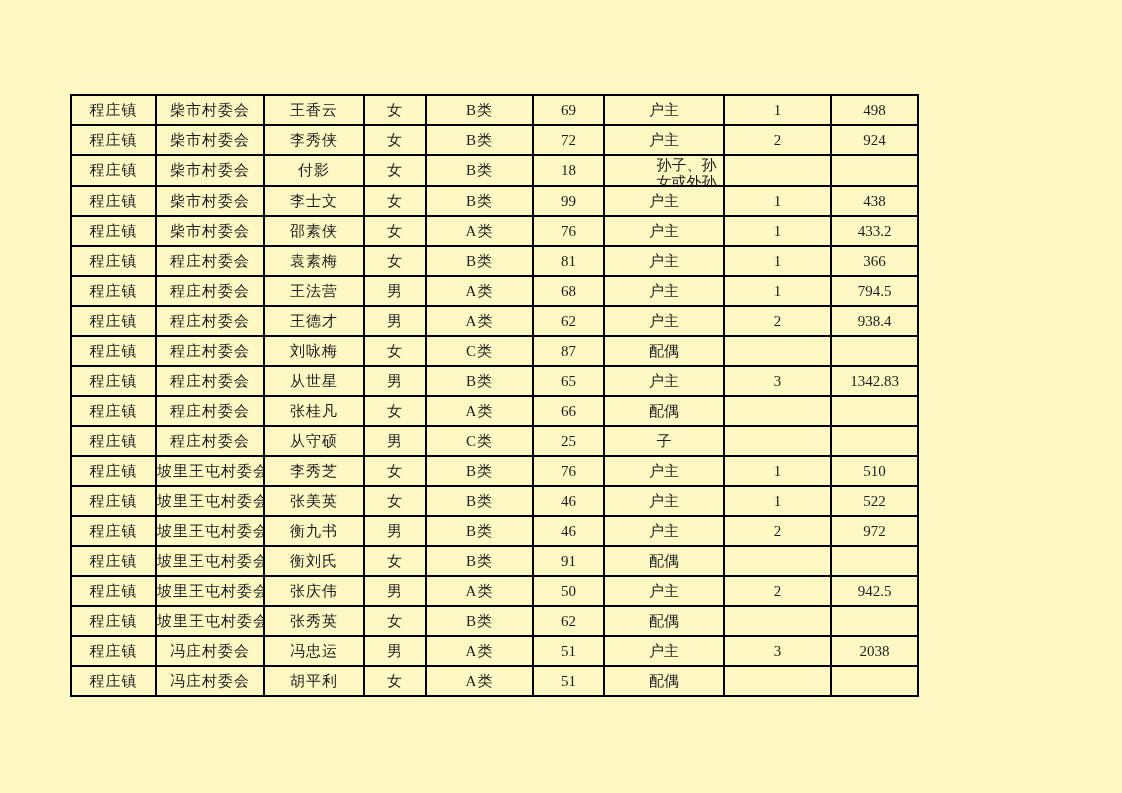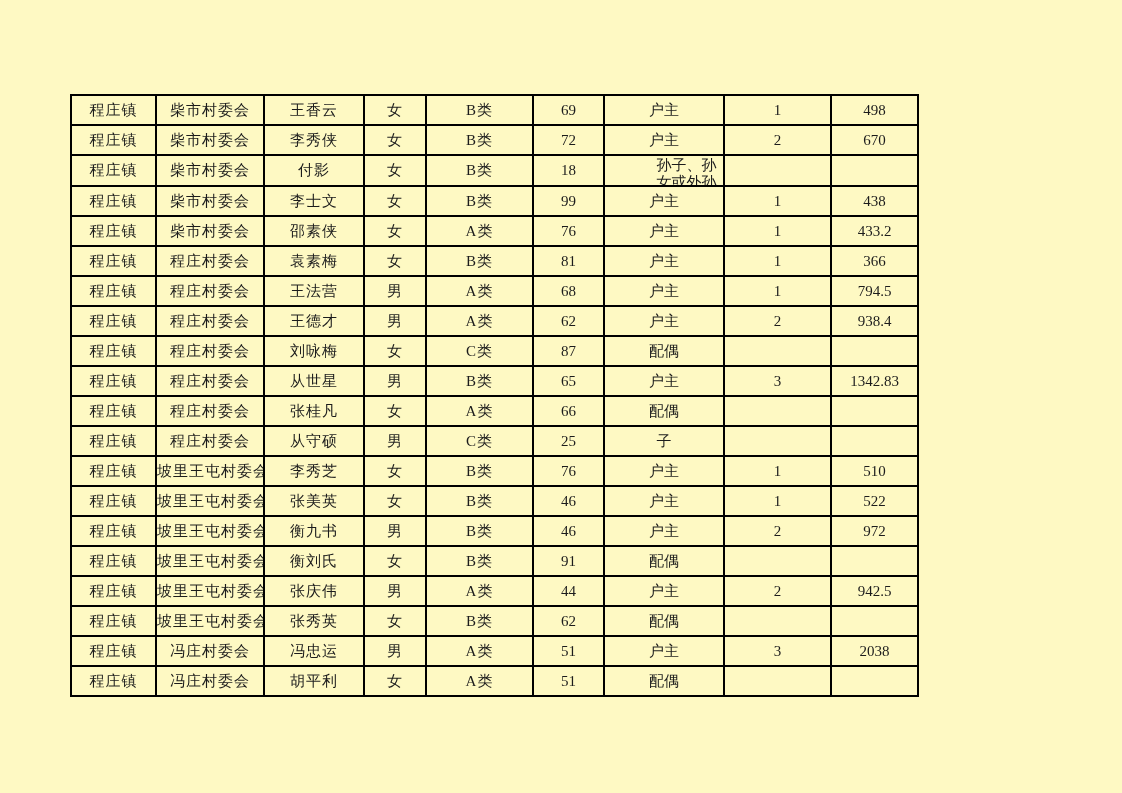--- a/index.html
+++ b/index.html
@@ -80,21 +80,21 @@
         </tr>
         <tr>
           <td>程庄镇</td>
           <td>柴市村委会</td>
           <td>李秀侠</td>
           <td>女</td>
           <td>B类</td>
           <td class="num">72</td>
           <td class="num">户主</td>
           <td class="num">2</td>
-          <td class="num">670</td>
+          <td class="num">924</td>
         </tr>
         <tr>
           <td>程庄镇</td>
           <td>柴市村委会</td>
           <td>付影</td>
           <td>女</td>
           <td>B类</td>
           <td class="num">18</td>
           <td class="num wrap-clip">
             <div class="clip-box">孙子、孙女或外孙子、外孙女</div>
@@ -244,21 +244,21 @@
           <td class="num">配偶</td>
           <td class="num"></td>
           <td class="num"></td>
         </tr>
         <tr>
           <td>程庄镇</td>
           <td>坡里王屯村委会</td>
           <td>张庆伟</td>
           <td>男</td>
           <td>A类</td>
-          <td class="num">44</td>
+          <td class="num">50</td>
           <td class="num">户主</td>
           <td class="num">2</td>
           <td class="num">942.5</td>
         </tr>
         <tr>
           <td>程庄镇</td>
           <td>坡里王屯村委会</td>
           <td>张秀英</td>
           <td>女</td>
           <td>B类</td>

